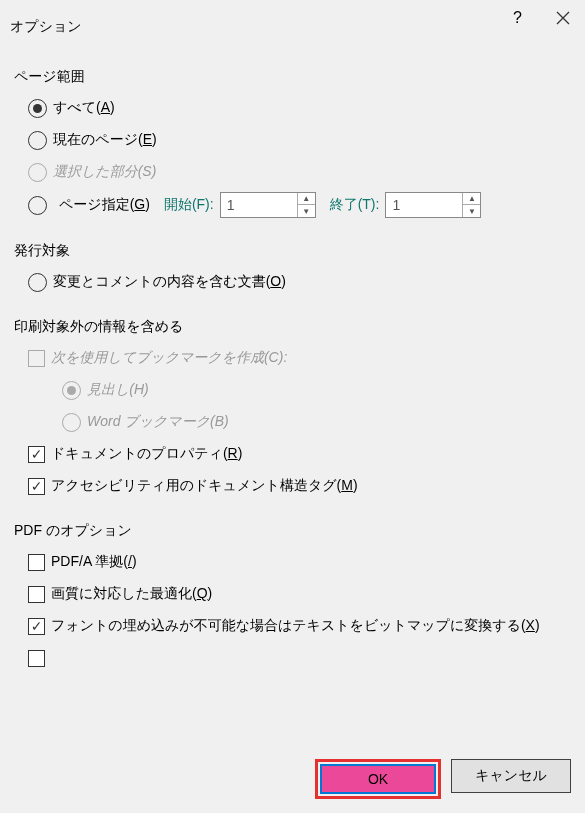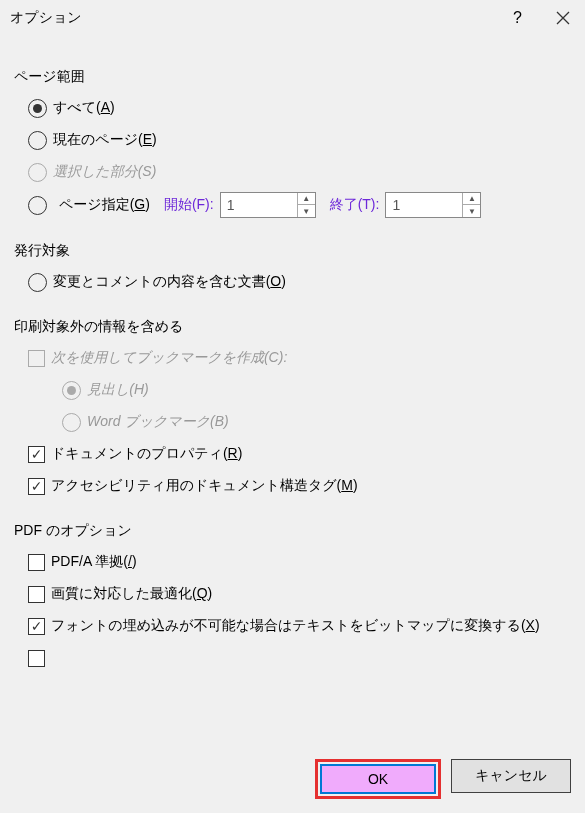--- a/index.html
+++ b/index.html
@@ -12,21 +12,21 @@
   overflow: hidden;
 }
 .dialog {
   background: #f0f0f0;
   width: 585px;
   height: 813px;
   position: relative;
 }
 .titlebar {
   display: flex;
-  align-items: center;
+  align-items: flex-end;
   height: 36px;
   padding-left: 10px;
 }
 .titlebar .title { flex: 1; font-size: 14px; }
 .titlebar .btn {
   width: 45px; height: 36px;
   display: flex; align-items: center; justify-content: center;
   font-size: 16px;
 }
 .content { padding: 8px 14px 0 14px; }
@@ -56,33 +56,33 @@
 .highlight-red { border: 2.5px solid #e53030; padding: 1px 2px; display:inline-flex; align-items:center; }
 .spinner {
   display: inline-flex; align-items:center;
   border: 1px solid #888; background:#fff; height:26px; width:96px;
 }
 .spinner .val { flex:1; padding: 0 6px; font-size:14px; color:#555; }
 .spinner .arrows { width:18px; display:flex; flex-direction:column; border-left:1px solid #aaa; }
 .spinner .arrows div { height:12px; display:flex;align-items:center;justify-content:center; font-size:8px; color:#555;}
 .spinner .arrows div:first-child{border-bottom:1px solid #aaa;}
 .page-spec-row { display:flex; gap:6px; }
-.page-spec-row .lbl { margin-left:8px; color:#6d28d9; }
+.page-spec-row .lbl { margin-left:8px; color:#0f766e; }
 .footer {
   position:absolute; bottom:14px; right:14px;
   display:flex; gap:10px;
 }
 .btn-std {
   width: 120px; height: 34px;
   border: 1px solid #404040; background:#e1e1e1;
   display:flex; align-items:center; justify-content:center;
   font-size:14px;
 }
 .btn-ok-wrap { border: 3px solid #e53030; padding:2px; }
-.btn-ok { border: 2px solid #0078d4; background:#f0abfc; width:116px; height:30px;
+.btn-ok { border: 2px solid #0078d4; background:#ec4899; width:116px; height:30px;
   display:flex;align-items:center;justify-content:center; font-size:14px;}
 </style>
 </head>
 <body>
 
 <div class="dialog">
   <div class="titlebar">
     <span class="title">オプション</span>
     <div class="btn">?</div>
     <div class="btn">

